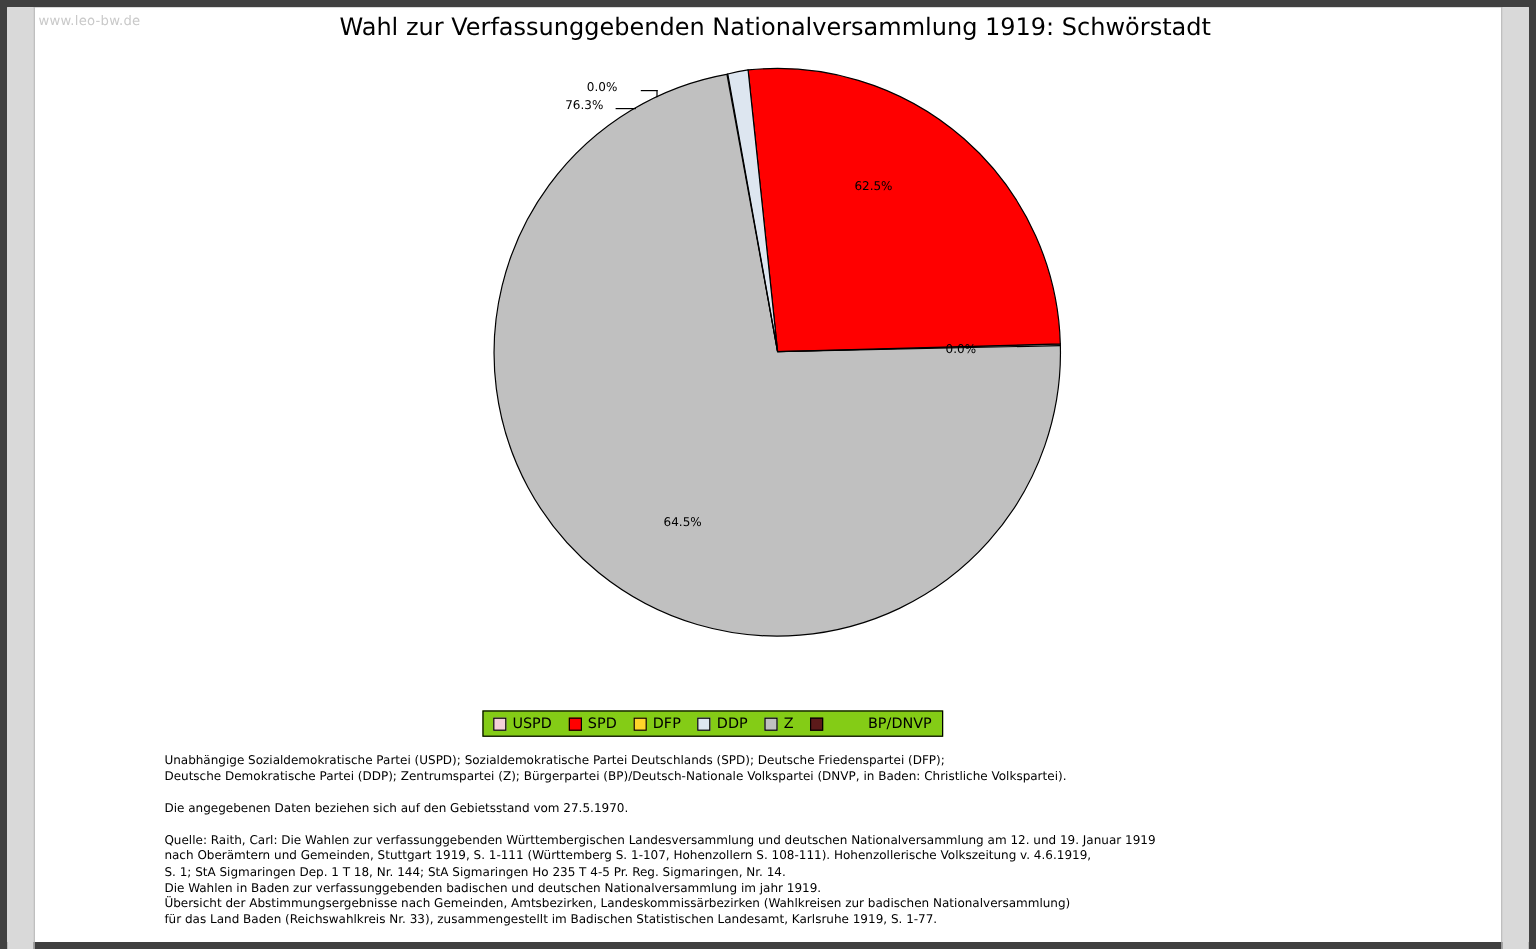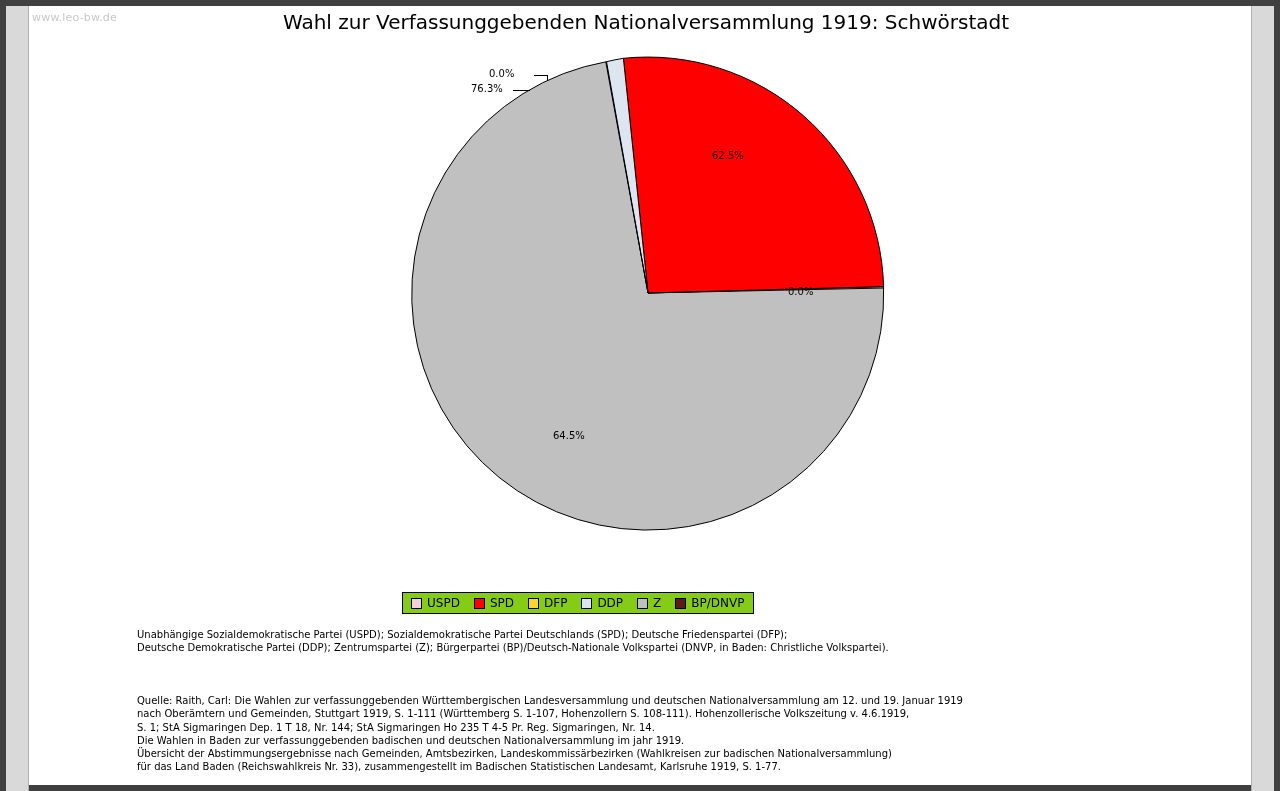--- a/index.html
+++ b/index.html
@@ -98,21 +98,21 @@
     display: flex;
     align-items: center;
     padding: 0 8px;
     box-sizing: border-box;
   }
   .legend-item {
     display: flex;
     align-items: center;
     margin-right: 14px;
   }
-  .legend-item:last-child { margin-right: 0; }
+  .legend-item:last-child { margin-right: 0; gap: 32px; }
   .legend-swatch {
     width: 11px;
     height: 11px;
     border: 1px solid #000000;
     margin-right: 5px;
     box-sizing: border-box;
   }
   .legend-label {
     font-size: 12px;
     color: #000000;
@@ -192,20 +192,21 @@
       <span class="legend-label">Z</span>
     </div>
     <div class="legend-item">
       <span class="legend-swatch" style="background:#5c1a1a"></span>
       <span class="legend-label">BP/DNVP</span>
     </div>
   </div>
 
   <div class="note" id="note-parties">Unabhängige Sozialdemokratische Partei (USPD); Sozialdemokratische Partei Deutschlands (SPD); Deutsche Friedenspartei (DFP);
 Deutsche Demokratische Partei (DDP); Zentrumspartei (Z); Bürgerpartei (BP)/Deutsch-Nationale Volkspartei (DNVP, in Baden: Christliche Volkspartei).</div>
+  <div class="note" id="note-gebiet">Die angegebenen Daten beziehen sich auf den Gebietsstand vom 27.5.1970.</div>
   <div class="note" id="note-quelle">Quelle: Raith, Carl: Die Wahlen zur verfassunggebenden Württembergischen Landesversammlung und deutschen Nationalversammlung am 12. und 19. Januar 1919
 nach Oberämtern und Gemeinden, Stuttgart 1919, S. 1-111 (Württemberg S. 1-107, Hohenzollern S. 108-111). Hohenzollerische Volkszeitung v. 4.6.1919,
 S. 1; StA Sigmaringen Dep. 1 T 18, Nr. 144; StA Sigmaringen Ho 235 T 4-5 Pr. Reg. Sigmaringen, Nr. 14.
 Die Wahlen in Baden zur verfassunggebenden badischen und deutschen Nationalversammlung im jahr 1919.
 Übersicht der Abstimmungsergebnisse nach Gemeinden, Amtsbezirken, Landeskommissärbezirken (Wahlkreisen zur badischen Nationalversammlung)
 für das Land Baden (Reichswahlkreis Nr. 33), zusammengestellt im Badischen Statistischen Landesamt, Karlsruhe 1919, S. 1-77.</div>
 
 </div>
 
 </body></html>

